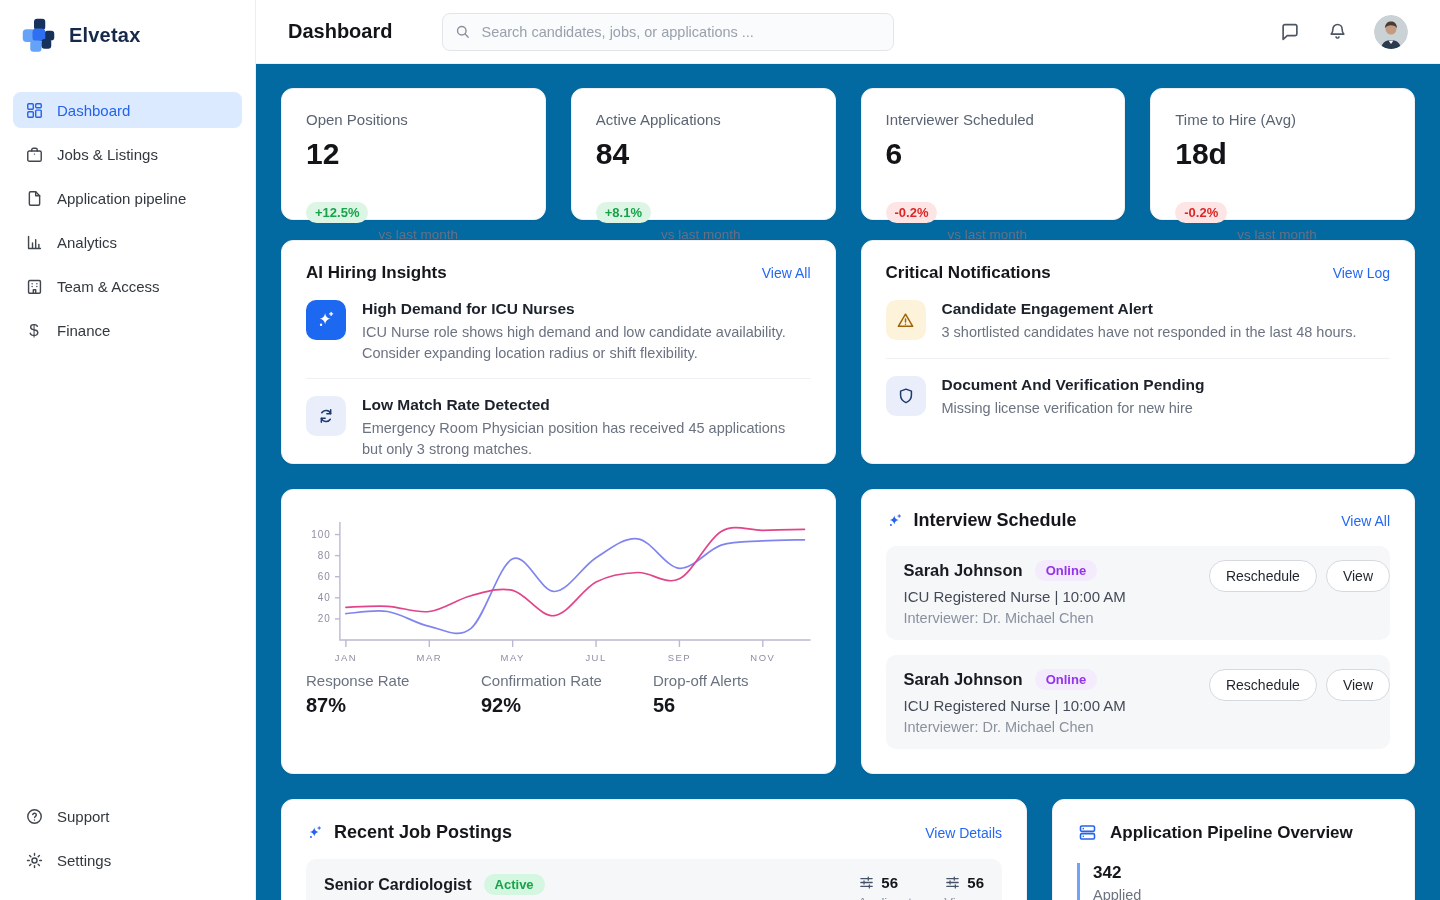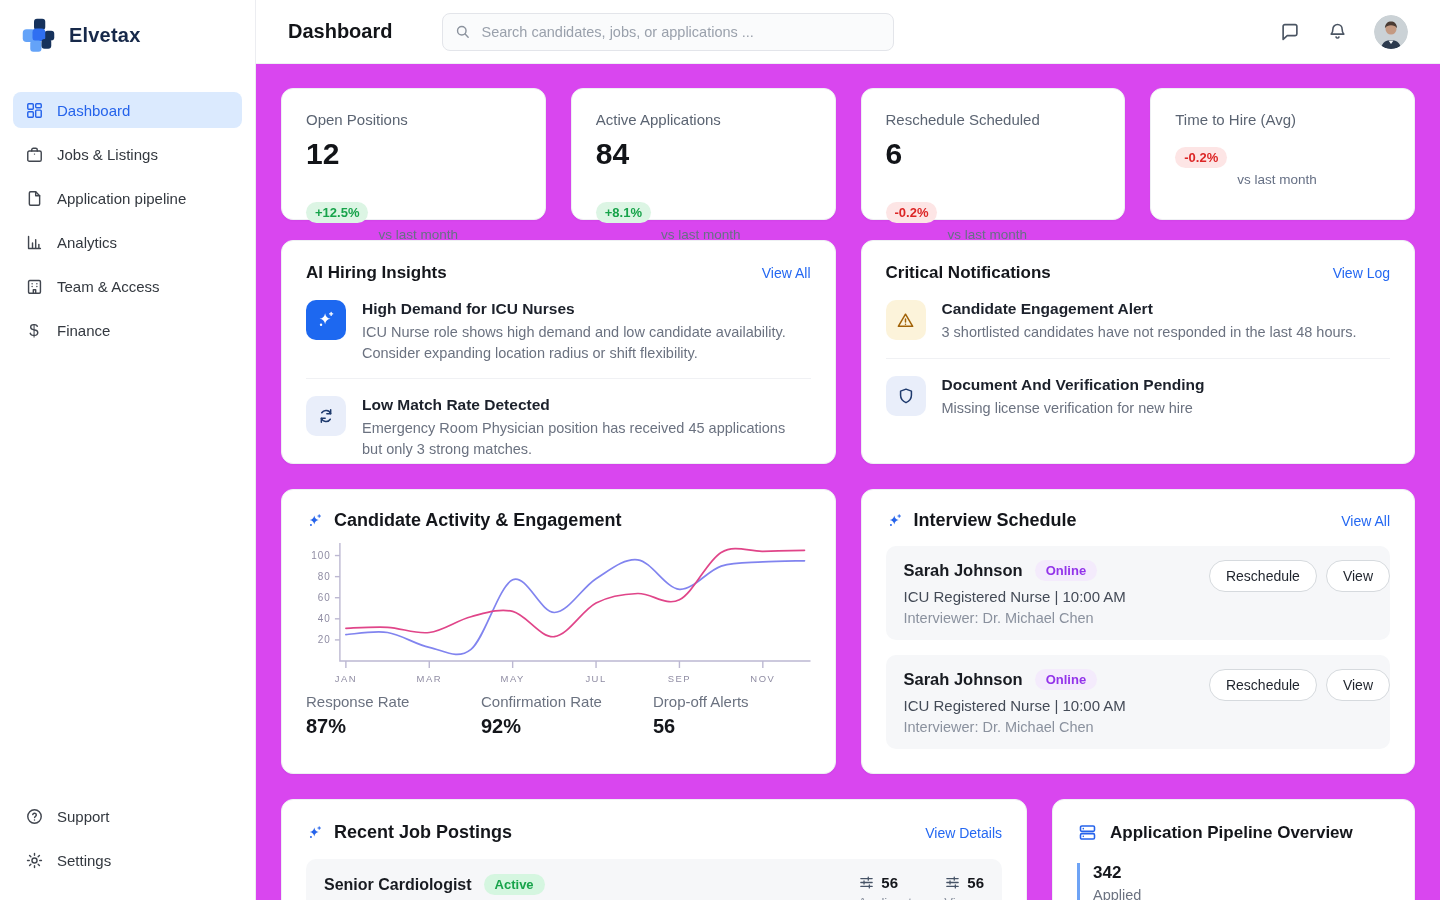--- a/index.html
+++ b/index.html
@@ -27,21 +27,21 @@
   .search-box { position:relative; margin-left:50px; }
   .search-box input { width:452px; height:38px; border:1px solid #e3e5ea; border-radius:8px; background:#fafbfc;
                       padding:0 14px 0 38px; font-size:14.5px; font-family:inherit; color:#374151; outline:none; }
   .search-box input::placeholder { color:#9aa1ac; }
   .search-ic { position:absolute; left:12px; top:10px; color:#8b929d; }
   .header-right { margin-left:auto; display:flex; align-items:center; gap:26px; }
   .icon-btn { background:none; border:none; cursor:pointer; color:#4b5563; display:flex; padding:0; }
   .avatar { width:34px; height:34px; border-radius:50%; overflow:hidden; cursor:pointer; display:block; }
 
   
-  .content { flex:1; overflow:hidden; padding:24px 25px; background:#d946ef; }
+  .content { flex:1; overflow:hidden; padding:24px 25px; background:#0369a1; }
   .card { background:#fff; border:1px solid #eef0f3; border-radius:12px; box-shadow:0 1px 2px rgba(16,24,40,.04); }
   .stats-row { display:grid; grid-template-columns:repeat(4,1fr); gap:25px; margin-bottom:20px; }
   .grid-2 { display:grid; grid-template-columns:1fr 1fr; gap:25px; margin-bottom:25px; }
   .grid-bottom { display:grid; grid-template-columns:1fr 363px; gap:25px; }
 
   
   .stat-card { height:132px; padding:22px 24px; }
   .stat-label { font-size:15px; color:#5b6472; }
   .stat-value { font-size:30px; font-weight:700; color:#121418; margin:9px 0 12px; }
   .stat-delta-row { display:flex; align-items:center; gap:10px; }
@@ -261,29 +261,30 @@
         </div>
         <div class="card stat-card">
           <div class="stat-label">Active Applications</div>
           <div class="stat-value">84</div>
           <div class="stat-delta-row">
             <span class="delta-badge up">+8.1%</span>
             <span class="compare">vs last month</span>
           </div>
         </div>
         <div class="card stat-card">
-          <div class="stat-label">Reschedule Scheduled</div>
+          <div class="stat-label">Interviewer Scheduled</div>
           <div class="stat-value">6</div>
           <div class="stat-delta-row">
             <span class="delta-badge down">-0.2%</span>
             <span class="compare">vs last month</span>
           </div>
         </div>
         <div class="card stat-card">
           <div class="stat-label">Time to Hire (Avg)</div>
+          <div class="stat-value">18d</div>
           <div class="stat-delta-row">
             <span class="delta-badge down">-0.2%</span>
             <span class="compare">vs last month</span>
           </div>
         </div>
       </div>
 
       <div class="grid-2">
         <div class="card card-pad feed-card">
           <div class="card-head">
@@ -346,32 +347,20 @@
             <div>
               <div class="feed-title">Document And Verification Pending</div>
               <div class="feed-desc">Missing license verification for new hire</div>
             </div>
           </div>
         </div>
       </div>
 
       <div class="grid-2">
         <div class="card tall-card">
-          <div class="card-head">
-            <div class="card-title" style="font-size:18px">
-              <span>
-                <svg width="18" height="18" viewBox="0 0 24 24" fill="#2563eb">
-                  <path d="M11 4.5c.6 3.7 2.3 5.4 6 6-3.7.6-5.4 2.3-6 6-.6-3.7-2.3-5.4-6-6 3.7-.6 5.4-2.3 6-6z"></path>
-                  <path d="M17.6 3.6v3.4M15.9 5.3h3.4" stroke="#2563eb" stroke-width="1.4" stroke-linecap="round"></path>
-                  <circle cx="6.6" cy="17.2" r="1.3"></circle>
-                </svg>
-              </span>
-              <span>Candidate Activity &amp; Engagement</span>
-            </div>
-          </div>
           <div class="chart-wrap" id="chart">
               <svg width="100%" height="152" viewBox="0 0 506 152" preserveAspectRatio="none" style="overflow:hidden">
                 <path d="M 34 6 V 124 H 506" fill="none" stroke="#bcb8d2" stroke-width="1.4"></path>
                 <line x1="29" y1="102.9090909090909" x2="34" y2="102.9090909090909" stroke="#bcb8d2" stroke-width="1.4"></line>
                 <text x="25" y="106.4090909090909" text-anchor="end" font-size="10" letter-spacing="1" fill="#8f8ca3" font-family="Liberation Sans, sans-serif">20</text>
                 <line x1="29" y1="81.81818181818181" x2="34" y2="81.81818181818181" stroke="#bcb8d2" stroke-width="1.4"></line>
                 <text x="25" y="85.31818181818181" text-anchor="end" font-size="10" letter-spacing="1" fill="#8f8ca3" font-family="Liberation Sans, sans-serif">40</text>
                 <line x1="29" y1="60.727272727272734" x2="34" y2="60.727272727272734" stroke="#bcb8d2" stroke-width="1.4"></line>
                 <text x="25" y="64.22727272727273" text-anchor="end" font-size="10" letter-spacing="1" fill="#8f8ca3" font-family="Liberation Sans, sans-serif">60</text>
                 <line x1="29" y1="39.63636363636364" x2="34" y2="39.63636363636364" stroke="#bcb8d2" stroke-width="1.4"></line>

